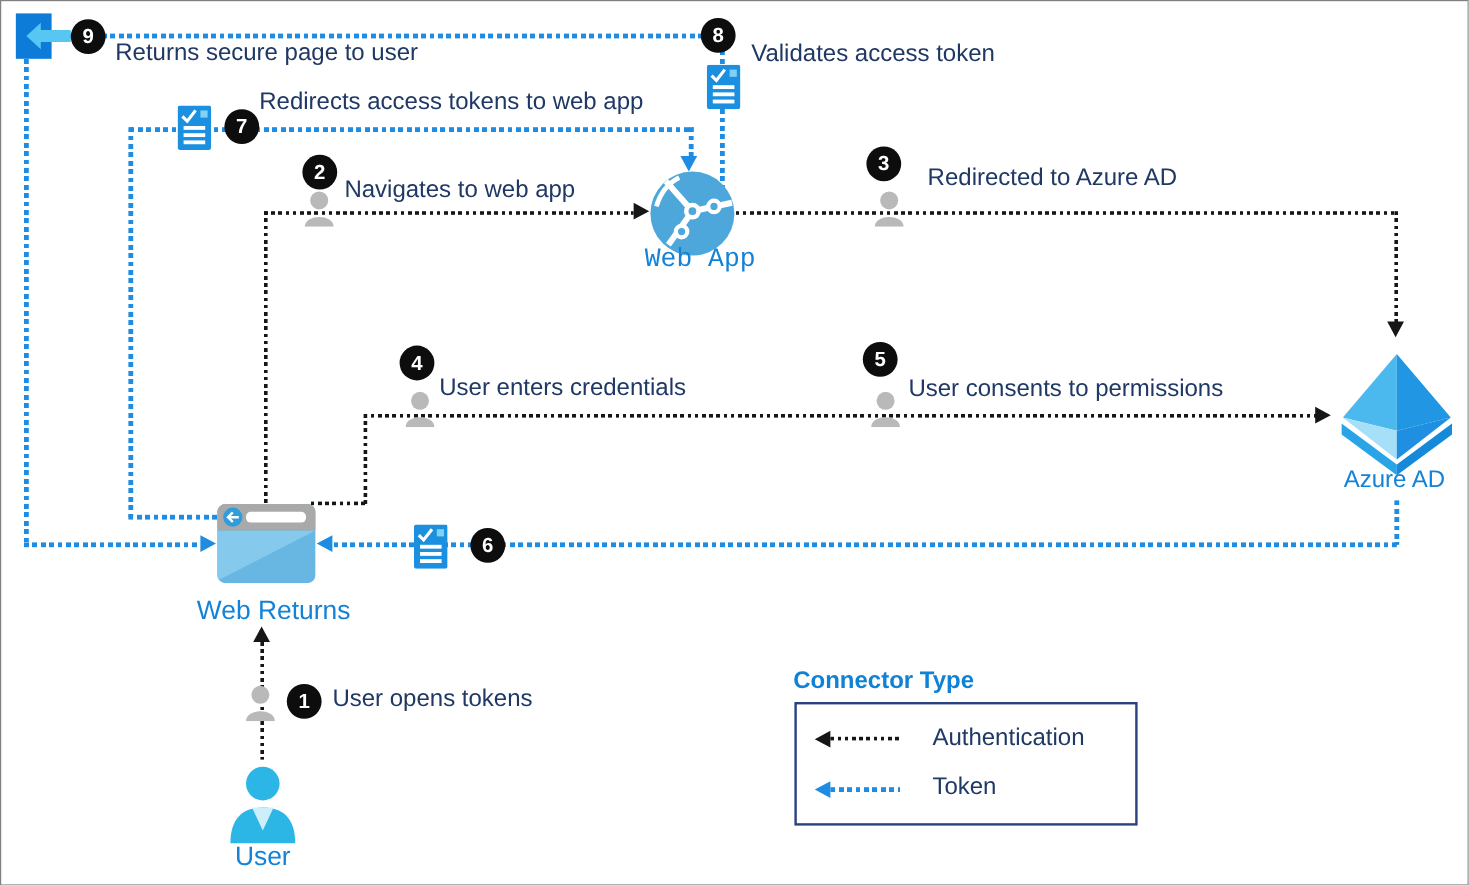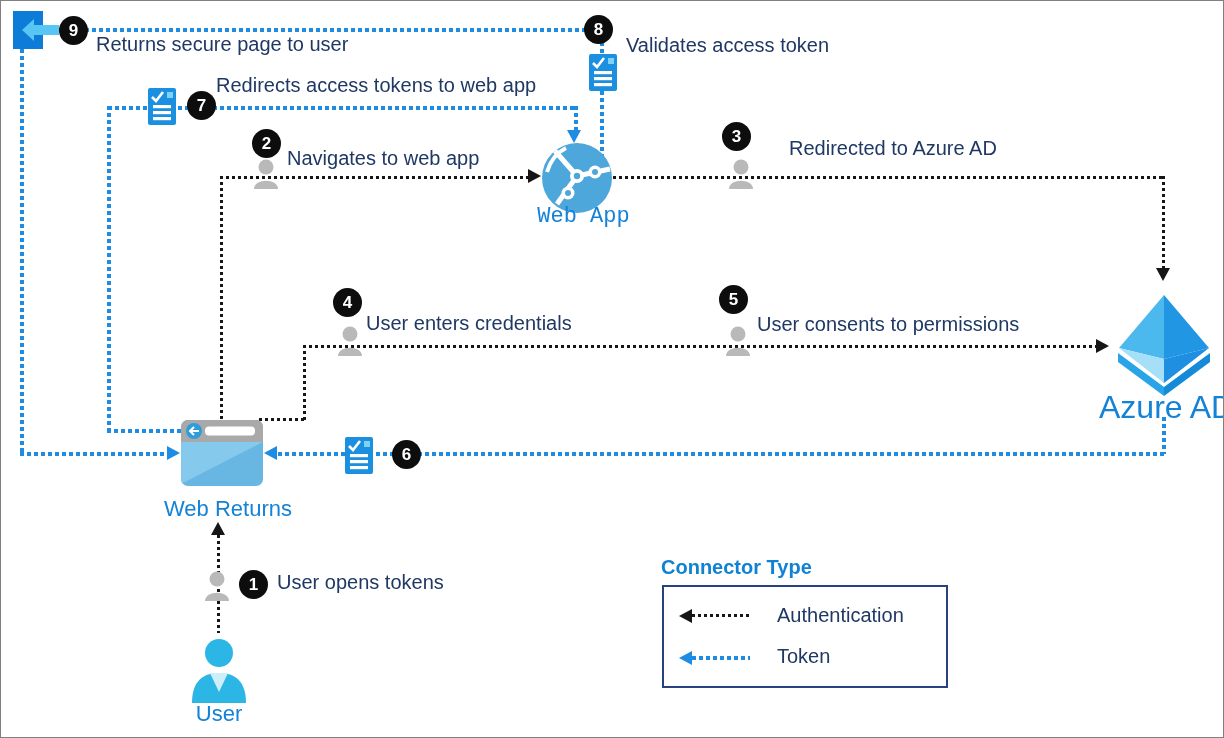--- a/index.html
+++ b/index.html
@@ -79,21 +79,21 @@
   <div class="badge" style="left:721px; top:121px;">3</div>
   <div class="badge" style="left:332px; top:287px;">4</div>
   <div class="badge" style="left:718px; top:284px;">5</div>
   <div class="badge" style="left:391px; top:439px;">6</div>
   <div class="badge" style="left:186px; top:90px;">7</div>
   <div class="badge" style="left:583px; top:14px;">8</div>
   <div class="badge" style="left:58px;  top:15px;">9</div>
 
   <div class="steplabel" style="left:276px; top:570px;">User opens tokens</div>
   <div class="steplabel" style="left:286px; top:146px;">Navigates to web app</div>
-  <div class="steplabel" style="left:788px; top:136px;">Redirected to Azure AD</div>
+  <div class="steplabel" style="left:772px; top:136px;">Redirected to Azure AD</div>
   <div class="steplabel" style="left:365px; top:311px;">User enters credentials</div>
   <div class="steplabel" style="left:756px; top:312px;">User consents to permissions</div>
   <div class="steplabel" style="left:215px; top:73px;">Redirects access tokens to web app</div>
   <div class="steplabel" style="left:625px; top:33px;">Validates access token</div>
   <div class="steplabel" style="left:95px;  top:32px;">Returns secure page to user</div>
 
   <svg class="icon" style="left:203px; top:570px;" width="26" height="30" viewBox="0 0 26 30">
     <circle cx="13" cy="8" r="7.5" fill="#b9b9b9"></circle>
       <path d="M1,30 C1,19 25,19 25,30 Z" fill="#b9b9b9"></path>
   </svg>
@@ -160,21 +160,21 @@
   <div class="nodelabel" style="left:530px; top:203px; width:105px;font-family:Liberation Mono, monospace;">Web App</div>
 
   <svg class="icon" style="left:1116px; top:292px;" width="94" height="104" viewBox="0 0 94 104">
     <polygon points="47,2 2,55 47,66" fill="#4bb9ed"></polygon>
     <polygon points="47,2 92,55 47,66" fill="#2196e3"></polygon>
     <polygon points="2,55 47,66 47,90" fill="#a5e0f8"></polygon>
     <polygon points="92,55 47,66 47,90" fill="#1e8fe1"></polygon>
     <polygon points="1,60 47,94 47,103 1,69" fill="#29a4e6"></polygon>
     <polygon points="93,60 47,94 47,103 93,69" fill="#158ad8"></polygon>
   </svg>
-  <div class="nodelabel" style="left:1098px; top:388px; width:126px; font-size:32px;">Azure AD</div>
+  <div class="nodelabel" style="left:1098px; top:388px; width:126px; font-size:20px;">Azure AD</div>
 
   <svg class="icon" style="left:180px; top:419px;" width="82" height="66" viewBox="0 0 82 66">
     <defs>
         <clipPath id="bwclip">
           <rect x="0" y="0" width="82" height="66" rx="7"></rect>
         </clipPath>
       </defs>
     <g clip-path="url(#bwclip)">
       <rect x="0" y="0" width="82" height="66" fill="#68b6e2"></rect>
       <polygon points="0,22 82,22 0,64" fill="#85c9ec"></polygon>

